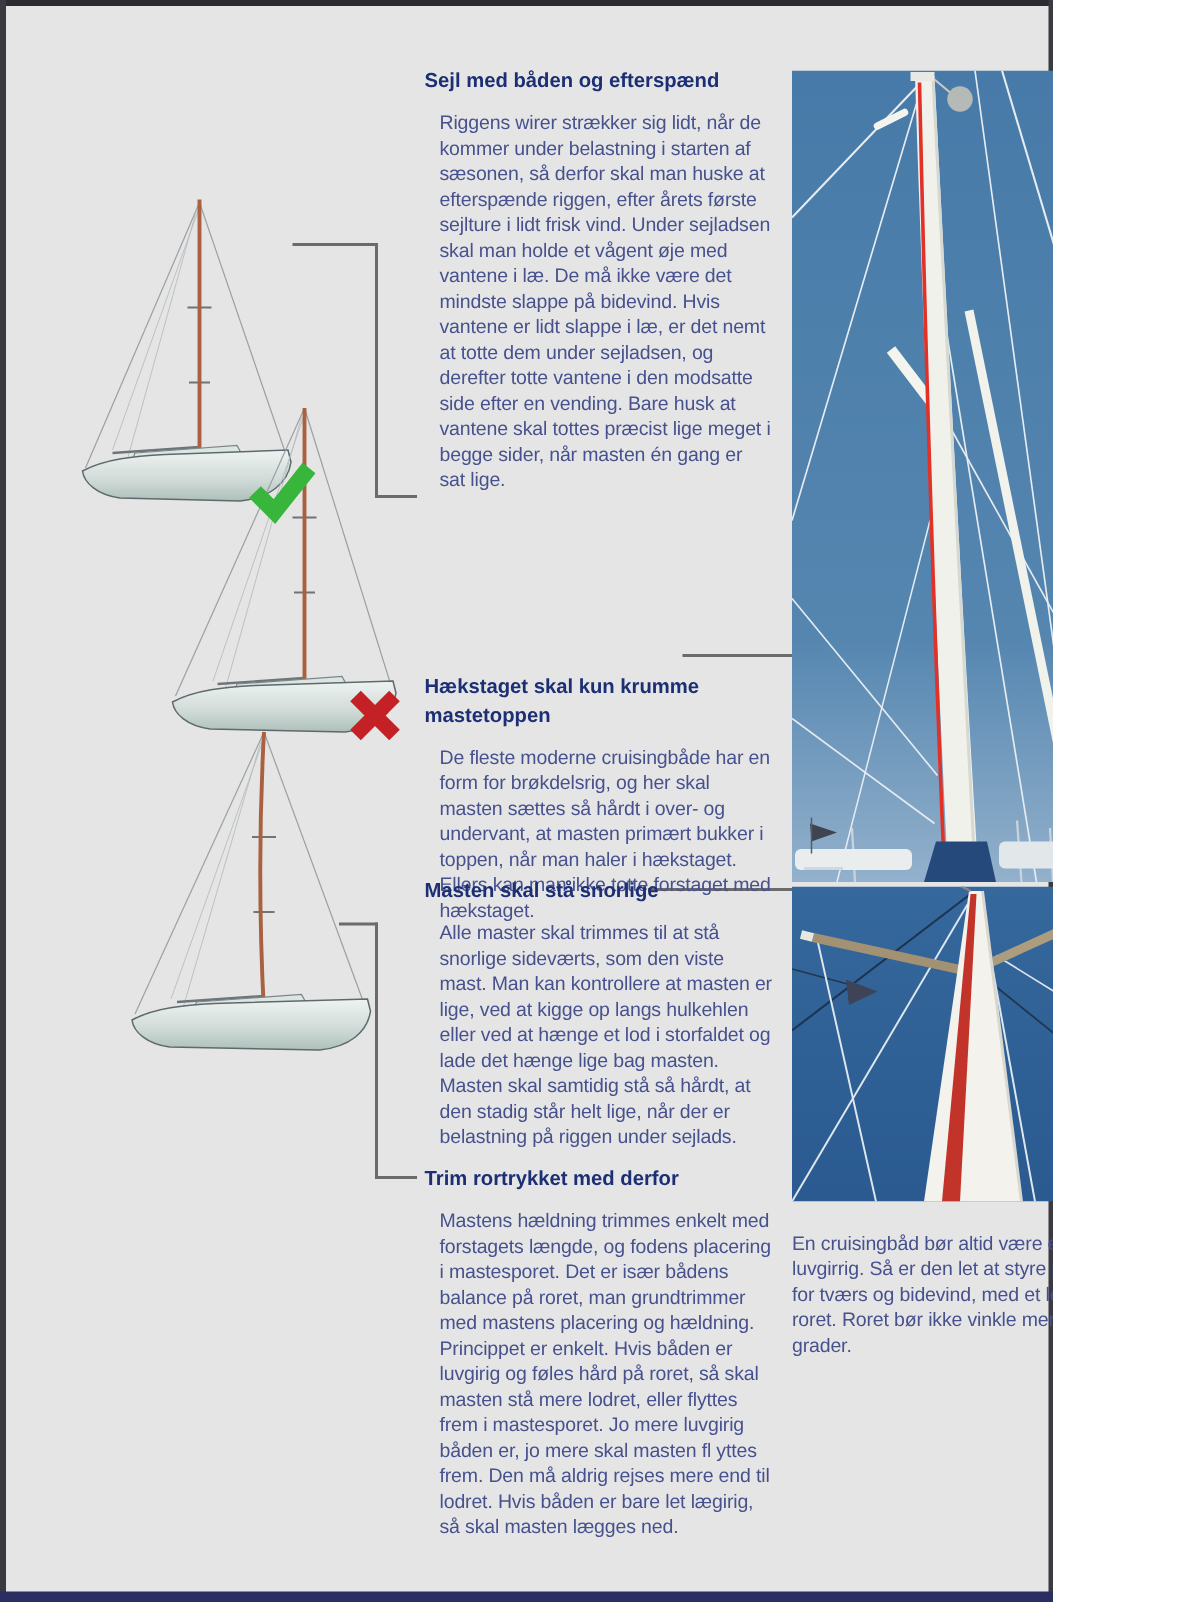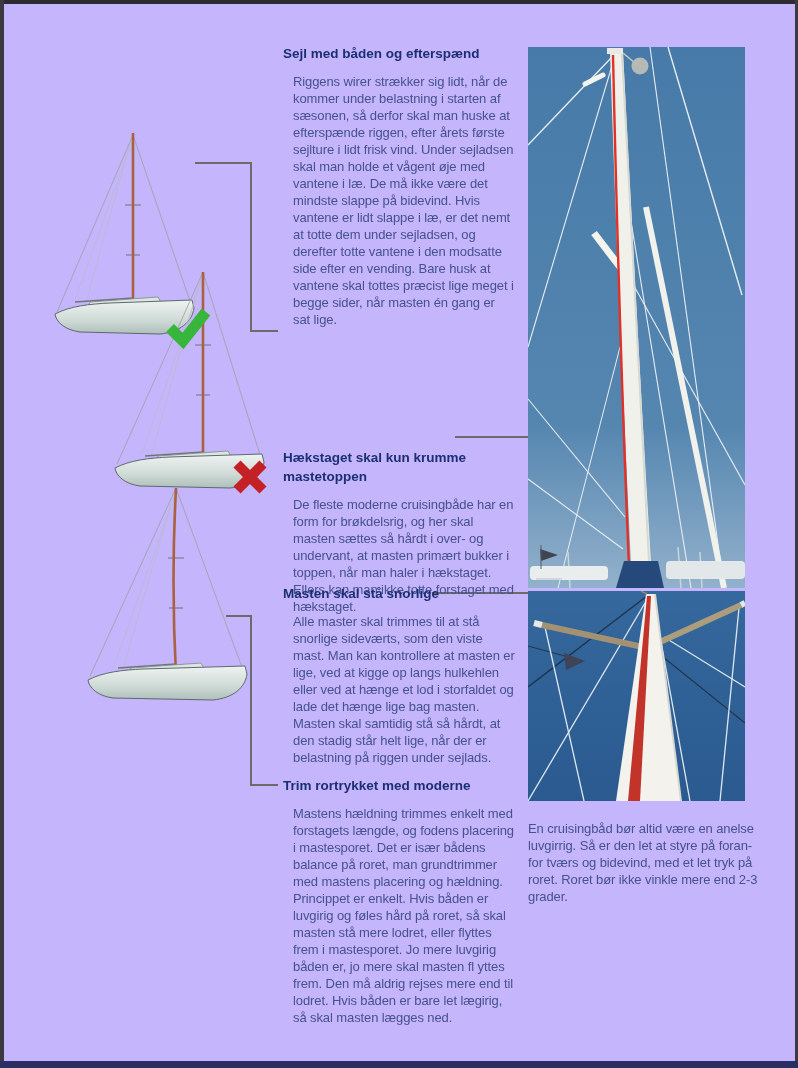--- a/index.html
+++ b/index.html
@@ -1,17 +1,17 @@
 <!DOCTYPE html>
 <html><head>
 <meta charset="utf-8">
 <style>
   html,body{margin:0;padding:0;background:#ffffff;}
   .page{
-    position:relative;width:798px;height:1068px;background:#c4b5fd;overflow:hidden;
+    position:relative;width:702px;height:1068px;background:#e5e5e5;overflow:hidden;
     font-family:"Liberation Sans",sans-serif;
   }
   
   .frame-top{position:absolute;top:0;left:0;right:0;height:4px;background:#2b2b31;}
   .frame-left{position:absolute;top:0;left:0;bottom:0;width:4px;background:#3a3a40;}
   .frame-right{position:absolute;top:0;right:0;bottom:0;width:3px;background:#3a3a40;}
   .footer-bar{position:absolute;left:0;right:0;bottom:0;height:7px;background:#2a2e63;z-index:9;}
 
   
   .section{position:absolute;left:283px;width:242px;}
@@ -111,21 +111,21 @@
     <h3 class="section-heading">Hækstaget skal kun krumme mastetoppen</h3>
     <p class="section-body">De fleste moderne cruisingbåde har en form for brøkdelsrig, og her skal masten sættes så hårdt i over- og undervant, at masten primært bukker i toppen, når man haler i hækstaget. Ellers kan man ikke totte forstaget med hækstaget.</p>
   </div>
 
   <div class="section" style="top:584px;">
     <h3 class="section-heading">Masten skal stå snorlige</h3>
     <p class="section-body">Alle master skal trimmes til at stå snorlige sideværts, som den viste mast. Man kan kontrollere at masten er lige, ved at kigge op langs hulkehlen eller ved at hænge et lod i storfaldet og lade det hænge lige bag masten. Masten skal samtidig stå så hårdt, at den stadig står helt lige, når der er belastning på riggen under sejlads.</p>
   </div>
 
   <div class="section" style="top:776px;">
-    <h3 class="section-heading">Trim rortrykket med moderne</h3>
+    <h3 class="section-heading">Trim rortrykket med derfor</h3>
     <p class="section-body">Mastens hældning trimmes enkelt med forstagets længde, og fodens placering i mastesporet. Det er især bådens balance på roret, man grundtrimmer med mastens placering og hældning. Princippet er enkelt. Hvis båden er luvgirig og føles hård på roret, så skal masten stå mere lodret, eller flyttes frem i mastesporet. Jo mere luvgirig båden er, jo mere skal masten fl yttes frem. Den må aldrig rejses mere end til lodret. Hvis båden er bare let lægirig, så skal masten lægges ned.</p>
   </div>
 
   <div class="right-col">
     <p>En cruisingbåd bør altid være en anelse luvgirrig. Så er den let at styre på foran-for tværs og bidevind, med et let tryk på roret. Roret bør ikke vinkle mere end 2-3 grader.</p>
   </div>
 
   <svg class="photo photo-top" width="217" height="541" viewBox="0 0 217 541" xmlns="http://www.w3.org/2000/svg">
     <defs>
       <linearGradient id="sky1" x1="0" y1="0" x2="0" y2="1">

